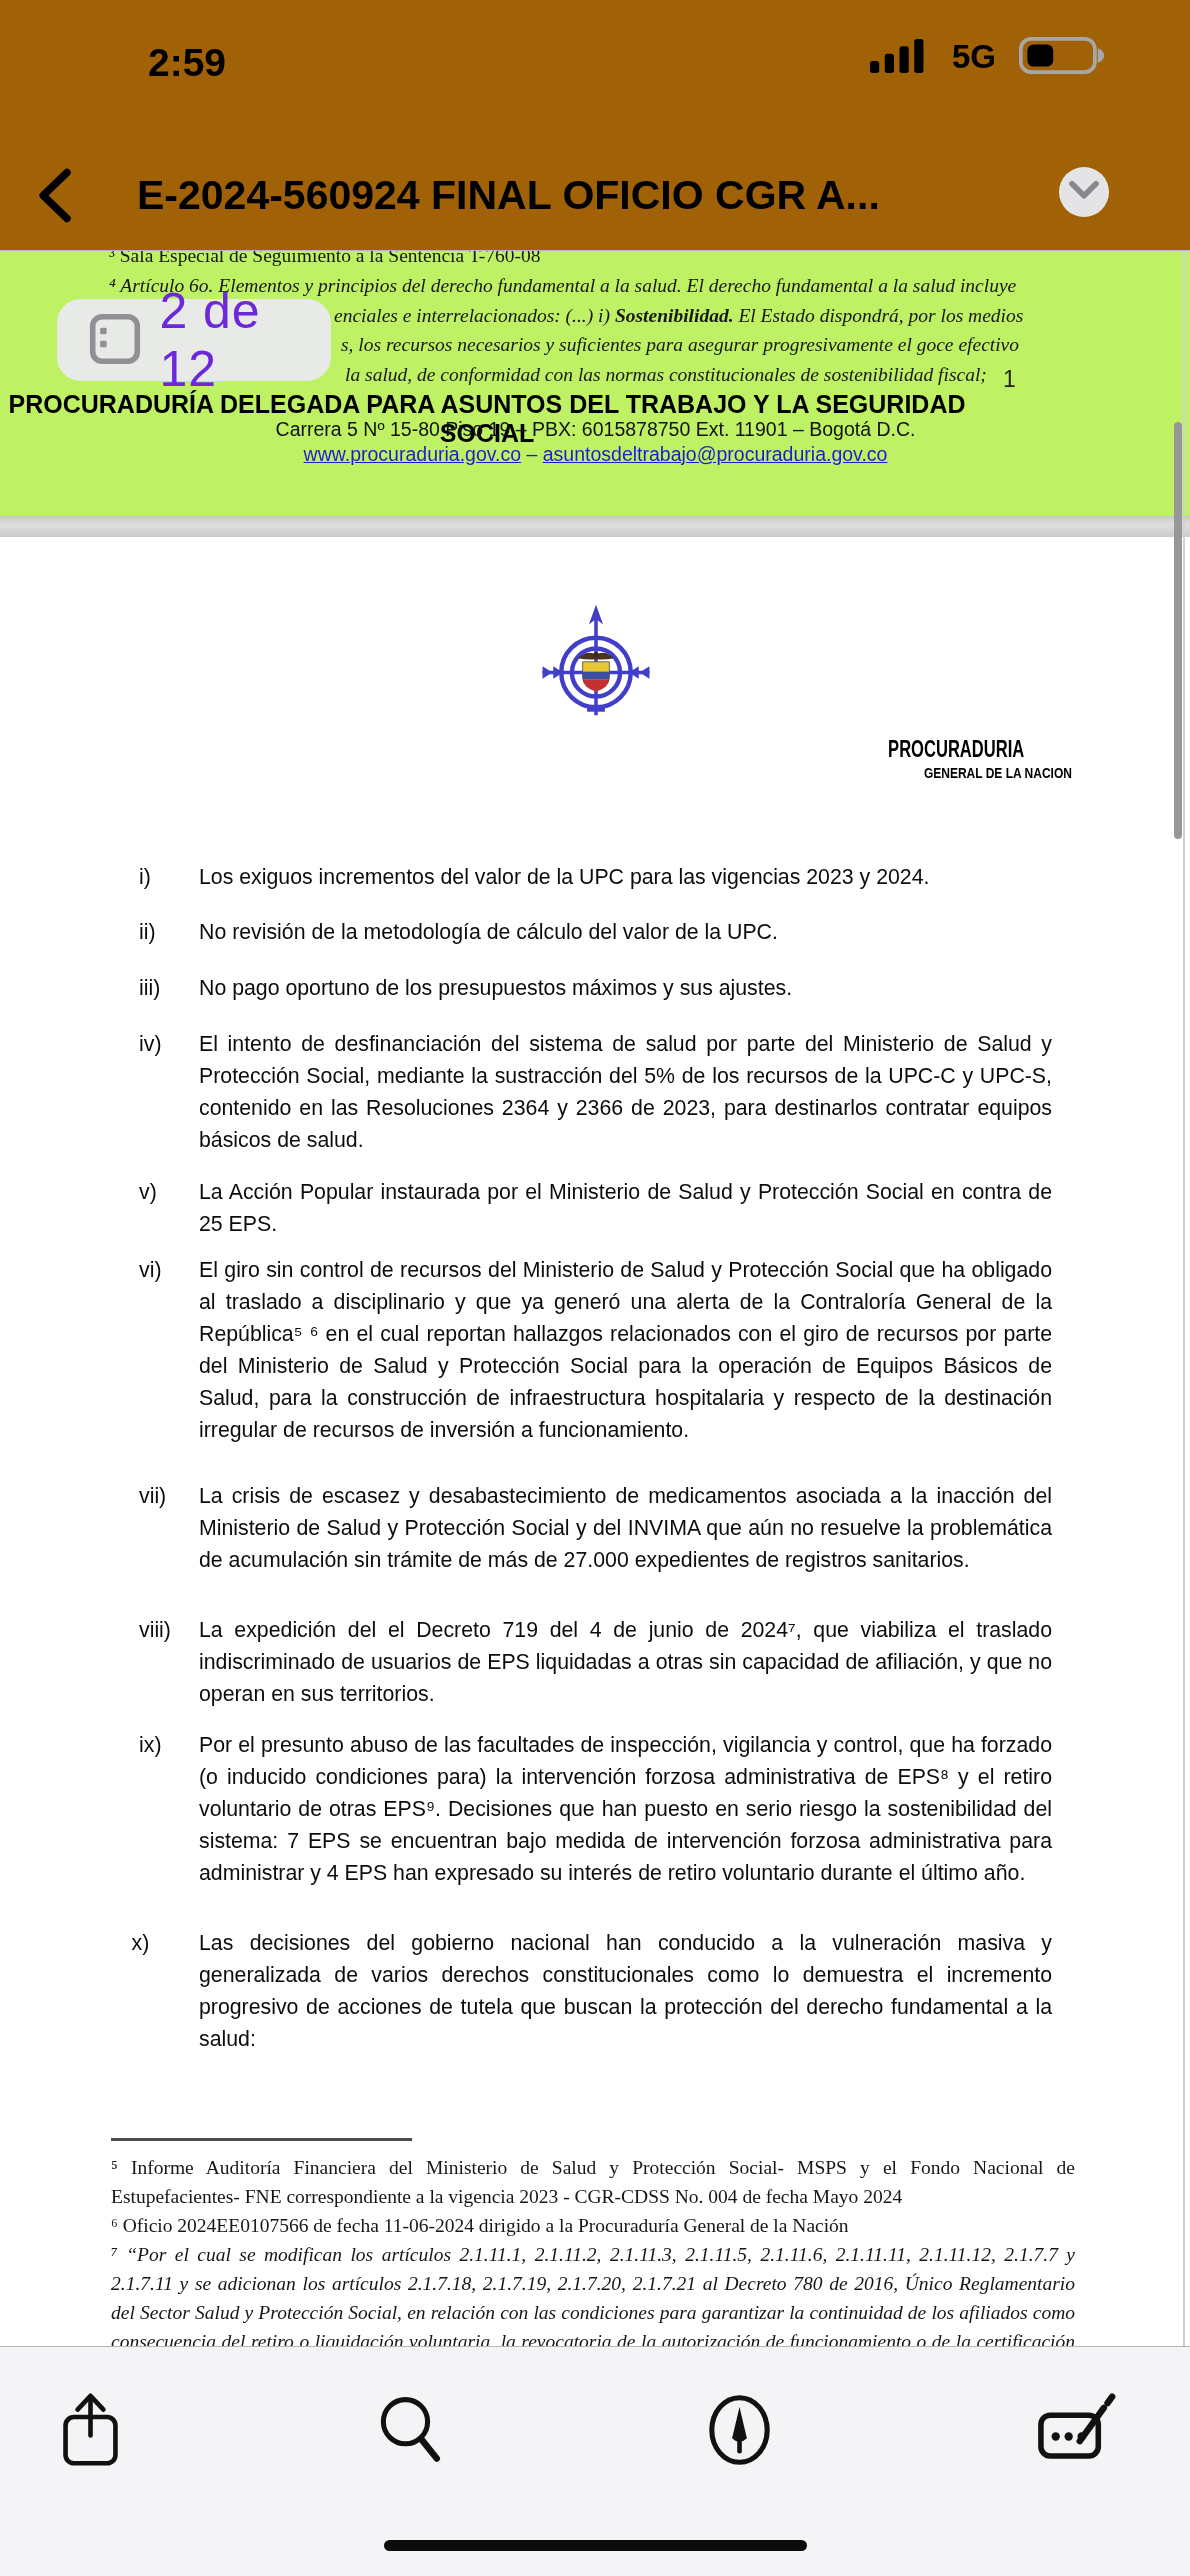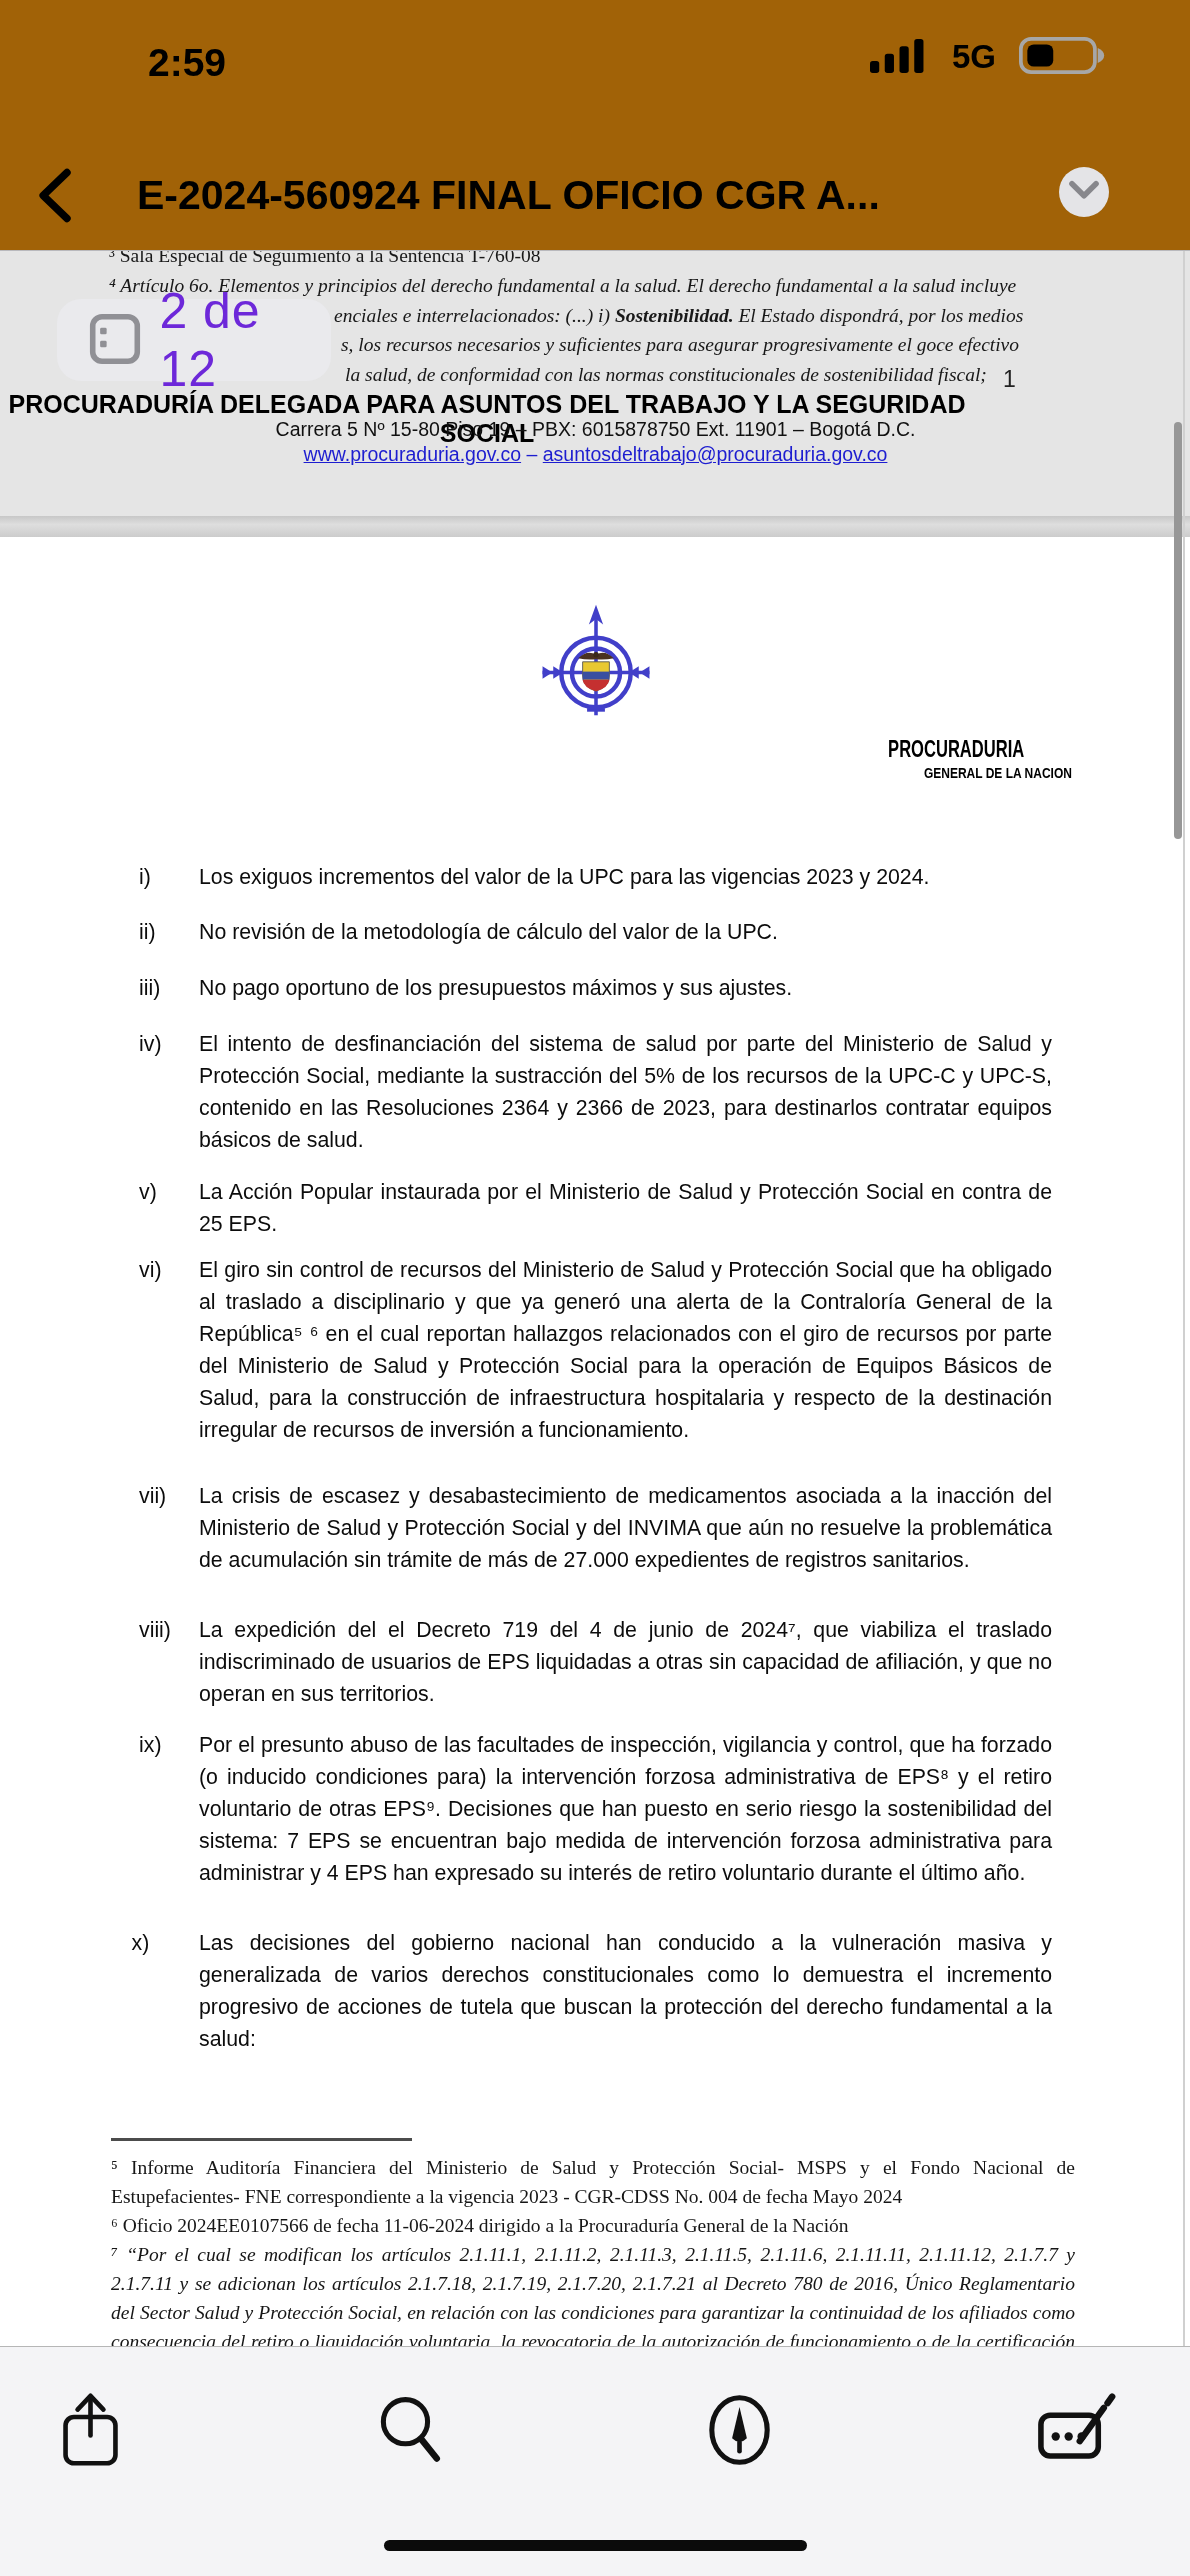--- a/index.html
+++ b/index.html
@@ -15,21 +15,21 @@
   .nav-title{position:absolute;left:137px;top:172px;width:890px;font-size:41px;font-weight:600;
              color:#000;white-space:nowrap;overflow:hidden;}
   .nav-more{position:absolute;left:1059px;top:167px;width:50px;height:50px;border-radius:50%;
             background:#e4e4e7;display:flex;align-items:center;justify-content:center;}
   
   .badge{position:absolute;left:57px;top:299px;width:274px;height:82px;border-radius:24px;
          background:rgba(233,233,236,0.97);z-index:20;display:flex;align-items:center;
          padding-left:32px;box-sizing:border-box;gap:18.5px;}
   .badge-label{font-size:50px;color:#6d28d9;font-weight:400;letter-spacing:0.9px;}
   
-  .page1{position:absolute;left:0;top:251px;width:1191px;height:265px;background:#e5e5e5;overflow:hidden;}
+  .page1{position:absolute;left:0;top:251px;width:1191px;height:265px;background:#bef264;overflow:hidden;}
   .serif{font-family:"Liberation Serif","DejaVu Serif",serif;}
   .fnline{position:absolute;font-size:19.5px;color:#181818;white-space:nowrap;}
   .it{font-style:italic;}
   .pagenum{position:absolute;left:1003px;top:115px;font-size:23px;color:#222;}
   .foot-title{position:absolute;left:0;top:139px;width:974px;text-align:center;font-size:25px;
               font-weight:700;color:#000;}
   .foot-addr{position:absolute;left:0;top:167px;width:1191px;text-align:center;font-size:19.5px;color:#111;}
   .foot-links{position:absolute;left:0;top:192px;width:1191px;text-align:center;font-size:19.5px;color:#1d1dd0;}
   .foot-links a{color:#1d1dd0;text-decoration:underline;cursor:pointer;}
   .page-sep{position:absolute;left:0;top:516px;width:1191px;height:21.3px;

